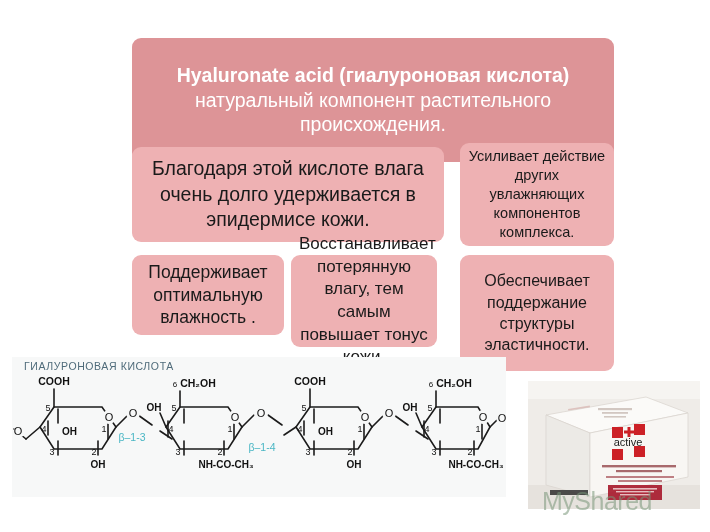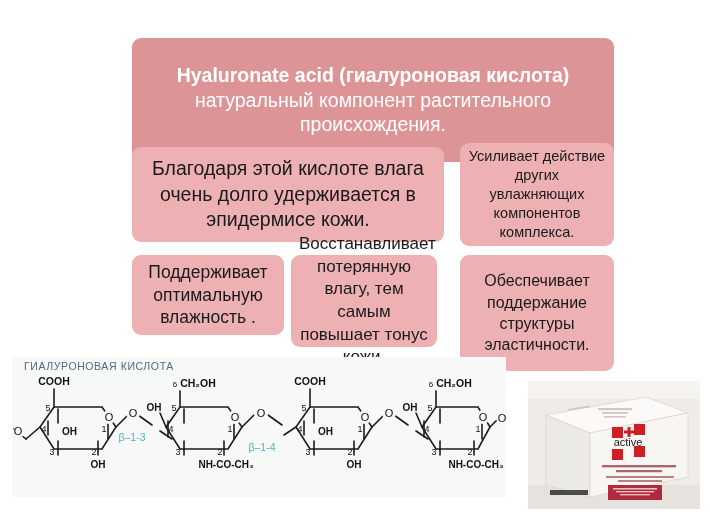--- a/index.html
+++ b/index.html
@@ -367,14 +367,15 @@
       <g fill="#f0d6d6" opacity="0.85">
         <rect x="85" y="107" width="44" height="1.6"></rect>
         <rect x="88" y="110" width="38" height="1.4"></rect>
         <rect x="92" y="113" width="30" height="1.4"></rect>
       </g>
 
       <rect x="22" y="109" width="38" height="5" fill="#2f2f2f" opacity="0.85"></rect>
     </svg>
   </div>
 
+  <div class="watermark">MyShared</div>
 
 </div>
 
 </body></html>

